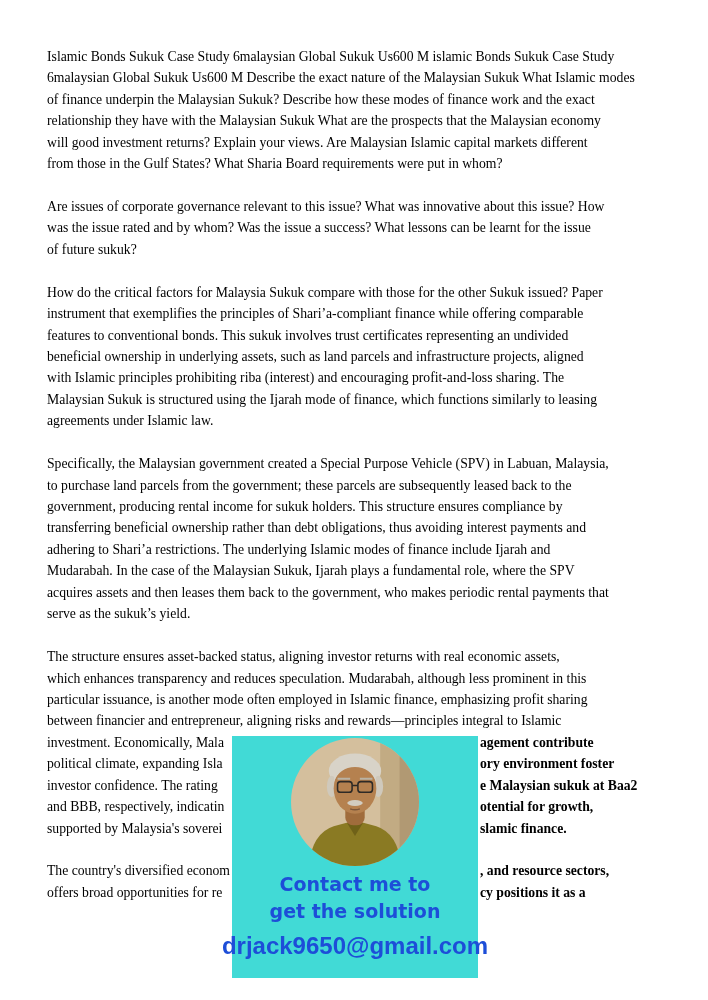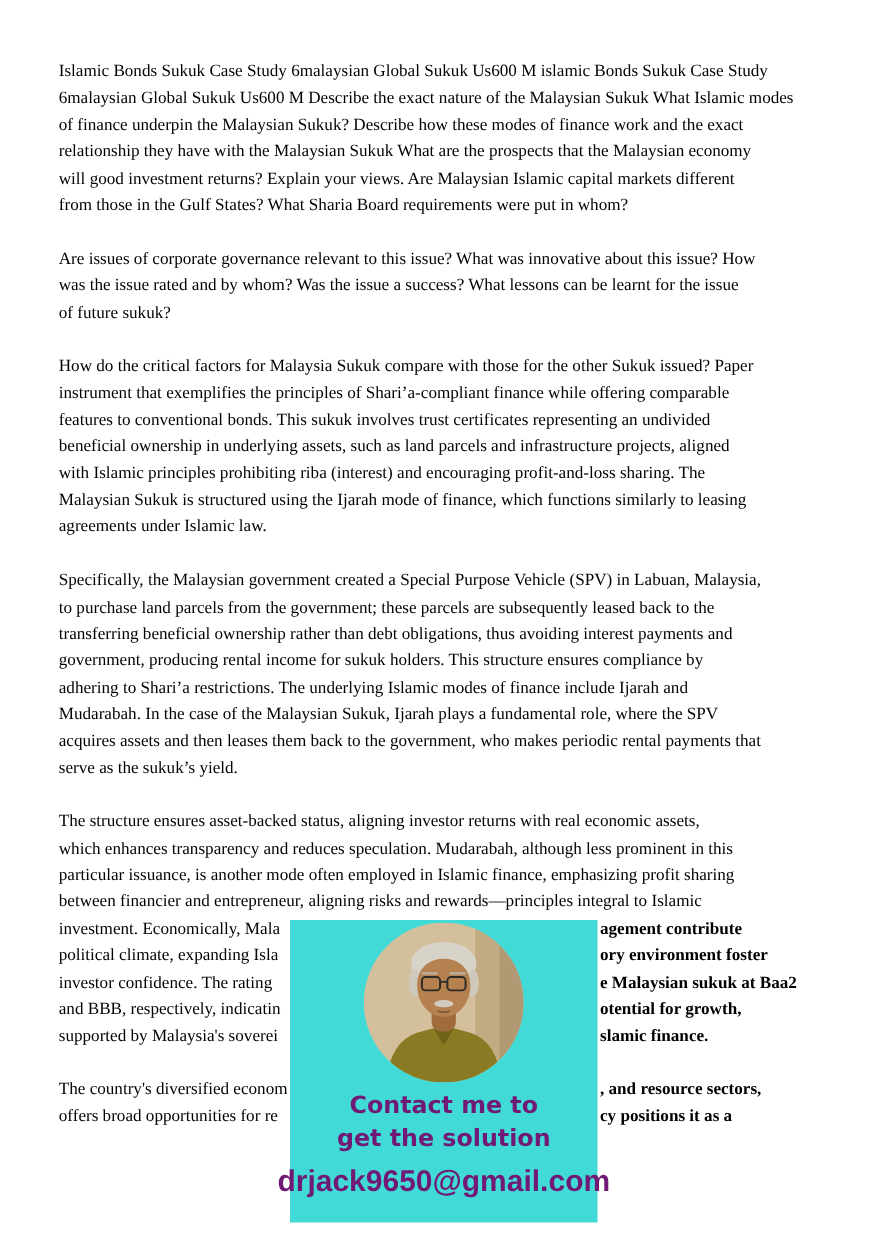--- a/index.html
+++ b/index.html
@@ -90,22 +90,22 @@
         <div class="line">instrument that exemplifies the principles of Shari’a-compliant finance while offering comparable</div>
         <div class="line">features to conventional bonds. This sukuk involves trust certificates representing an undivided</div>
         <div class="line">beneficial ownership in underlying assets, such as land parcels and infrastructure projects, aligned</div>
         <div class="line">with Islamic principles prohibiting riba (interest) and encouraging profit-and-loss sharing. The</div>
         <div class="line">Malaysian Sukuk is structured using the Ijarah mode of finance, which functions similarly to leasing</div>
         <div class="line">agreements under Islamic law.</div>
       </div>
       <div class="paragraph">
         <div class="line">Specifically, the Malaysian government created a Special Purpose Vehicle (SPV) in Labuan, Malaysia,</div>
         <div class="line">to purchase land parcels from the government; these parcels are subsequently leased back to the</div>
+        <div class="line">government, producing rental income for sukuk holders. This structure ensures compliance by</div>
         <div class="line">transferring beneficial ownership rather than debt obligations, thus avoiding interest payments and</div>
-        <div class="line">government, producing rental income for sukuk holders. This structure ensures compliance by</div>
         <div class="line">adhering to Shari’a restrictions. The underlying Islamic modes of finance include Ijarah and</div>
         <div class="line">Mudarabah. In the case of the Malaysian Sukuk, Ijarah plays a fundamental role, where the SPV</div>
         <div class="line">acquires assets and then leases them back to the government, who makes periodic rental payments that</div>
         <div class="line">serve as the sukuk’s yield.</div>
       </div>
       <div class="paragraph">
         <div class="line">The structure ensures asset-backed status, aligning investor returns with real economic assets,</div>
         <div class="line">which enhances transparency and reduces speculation. Mudarabah, although less prominent in this</div>
         <div class="line">particular issuance, is another mode often employed in Islamic finance, emphasizing profit sharing</div>
         <div class="line">between financier and entrepreneur, aligning risks and rewards—principles integral to Islamic</div>
@@ -114,21 +114,21 @@
         <div class="line"><span class="frag-left">investor confidence. The rating</span><span class="frag-right">e Malaysian sukuk at Baa2</span></div>
         <div class="line"><span class="frag-left">and BBB, respectively, indicatin</span><span class="frag-right">otential for growth,</span></div>
         <div class="line"><span class="frag-left">supported by Malaysia's soverei</span><span class="frag-right">slamic finance.</span></div>
       </div>
       <div class="paragraph">
         <div class="line"><span class="frag-left">The country's diversified econom</span><span class="frag-right">, and resource sectors,</span></div>
         <div class="line"><span class="frag-left">offers broad opportunities for re</span><span class="frag-right">cy positions it as a</span></div>
       </div>
     </div>
 
-  <div class="overlay" style="background: rgb(65, 218, 214); color: #701a75;">
+  <div class="overlay" style="background: rgb(65, 218, 214); color: #1d4ed8;">
     <div class="avatar">
       <svg viewBox="0 0 132 132" width="128" height="128">
         <rect width="132" height="132" fill="#d4bf9d"></rect>
         <rect x="92" width="40" height="132" fill="#c2ab83"></rect>
         <rect x="112" width="20" height="132" fill="#8a6f4e" opacity="0.30"></rect>
         <path d="M18,132 Q22,98 44,91 L66,85 L88,91 Q110,98 114,132 Z" fill="#8a7a23"></path>
         <path d="M58,88 L66,101 L74,88 L66,85 Z" fill="#6f6118"></path>
         <rect x="56" y="62" width="20" height="28" rx="8" fill="#a06c3c"></rect>
         <ellipse cx="66" cy="34" rx="27" ry="18" fill="#d8d3c8"></ellipse>
         <ellipse cx="42" cy="50" rx="5" ry="11" fill="#cfc9bc"></ellipse>

